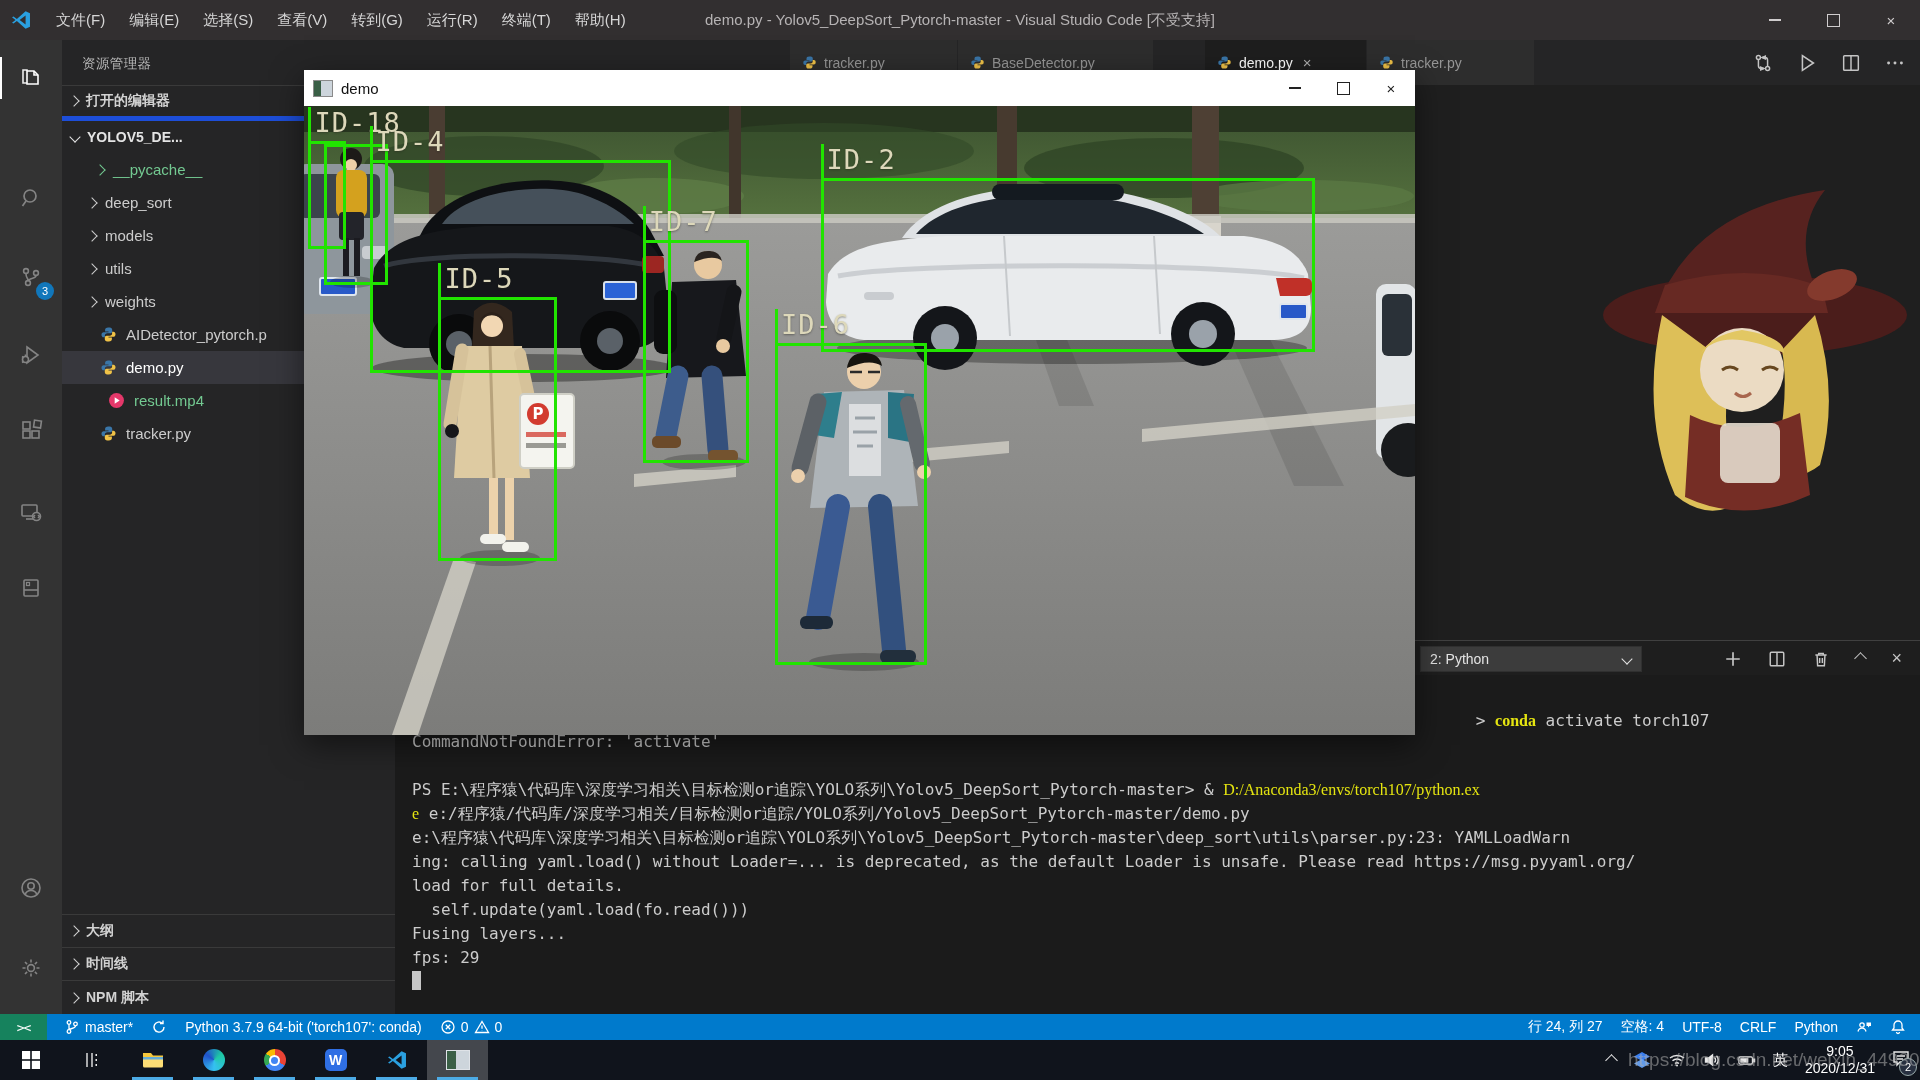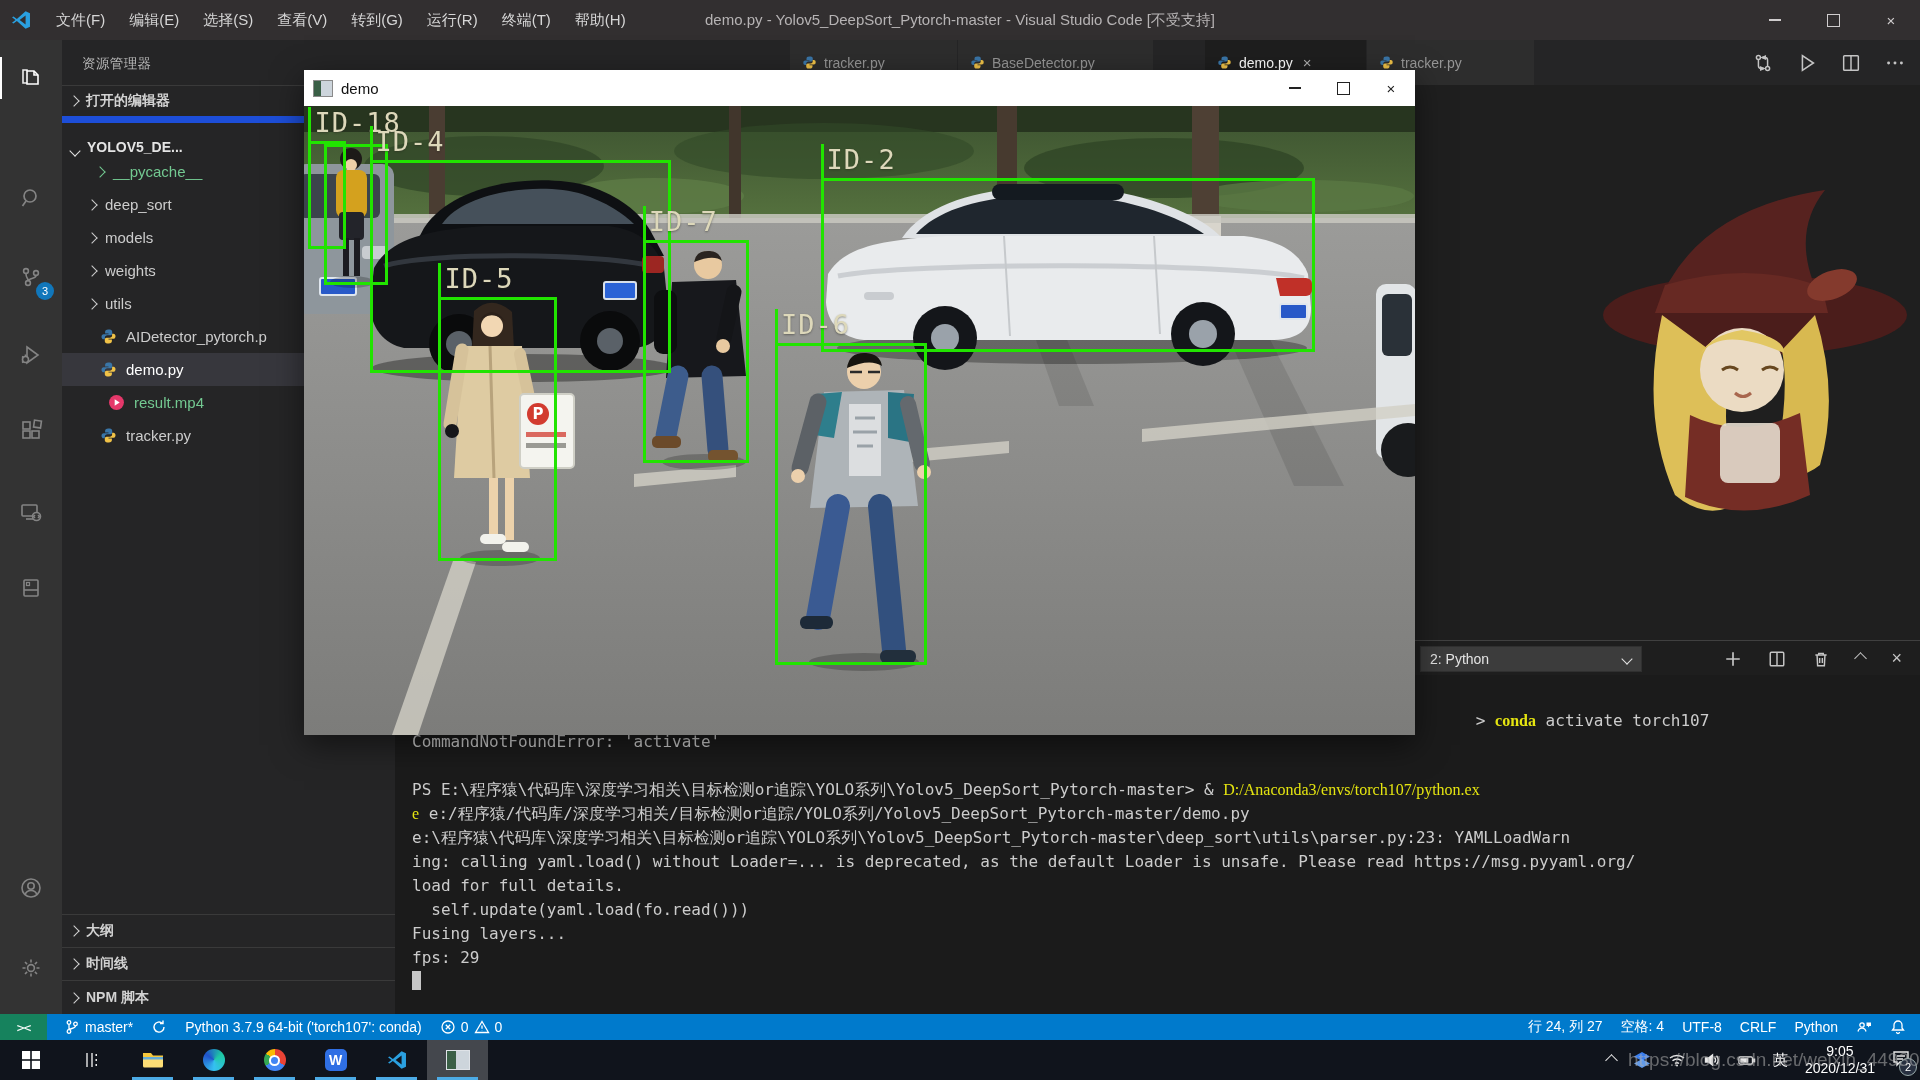--- a/index.html
+++ b/index.html
@@ -209,21 +209,21 @@
       </svg>
     </div>
   </div>
 
   <div class="sidebar">
     <div class="sb-title">资源管理器</div>
     <div class="sb-sec">
       <span class="chev r"></span>
       <span>打开的编辑器</span>
     </div>
-    <div class="proj-row" style="border-top:7px solid #1d4ed8;align-items:flex-end;">
+    <div class="proj-row" style="border-top:5px solid #1d4ed8;">
       <span class="chev d" style="margin:0 8px 0 9px;"></span>
       <span>YOLOV5_DE...</span>
       <span class="proj-actions">
         <svg class="icon-16" viewBox="0 0 16 16" fill="none" stroke="currentColor" stroke-width="1.2">
             <path d="M4 1.5 h6 l3 3 V14.5 h-9 z M10 1.5 v3 h3"></path>
             <path d="M6.5 8 h4 M8.5 6 v4" stroke-width="1.4"></path>
           </svg>
         <svg class="icon-16" viewBox="0 0 16 16" fill="none" stroke="currentColor" stroke-width="1.2">
             <path d="M1.5 3.5 h5 l1.5 2 h6.5 v7 h-13 z"></path>
             <path d="M11 8 h4 M13 6 v4" stroke-width="1.4"></path>
@@ -238,25 +238,25 @@
         <div class="tree-row">
           <span class="chev r"></span>
           <span>deep_sort</span>
         </div>
         <div class="tree-row">
           <span class="chev r"></span>
           <span>models</span>
         </div>
         <div class="tree-row">
           <span class="chev r"></span>
-          <span>weights</span>
+          <span>utils</span>
         </div>
         <div class="tree-row">
           <span class="chev r"></span>
-          <span>utils</span>
+          <span>weights</span>
         </div>
         <div class="tree-row">
           <svg class="ficon" viewBox="0 0 16 16">
             <path d="M7.8 1.5 c-2.2 0 -3 1 -3 2.2 v1.5 h3.2 v.6 H3.4 c-1.2 0 -2 .9 -2 2.4 0 1.5 .8 2.4 2 2.4 h1.2 V9 c0 -1.2 1 -2.1 2.2 -2.1 h3 c1 0 1.7 -.8 1.7 -1.8 V3.7 c0 -1.2 -.9 -2.2 -2.3 -2.2 Z" fill="#3a76a8"></path>
             <path d="M8.2 14.5 c2.2 0 3 -1 3 -2.2 v-1.5 H8 v-.6 h4.6 c1.2 0 2 -.9 2 -2.4 0 -1.5 -.8 -2.4 -2 -2.4 h-1.2 V7 c0 1.2 -1 2.1 -2.2 2.1 h-3 c-1 0 -1.7 .8 -1.7 1.8 v1.4 c0 1.2 .9 2.2 2.3 2.2 Z" fill="#f0c247"></path>
           </svg>
           <span>AIDetector_pytorch.p</span>
         </div>
         <div class="tree-row selected">
           <svg class="ficon" viewBox="0 0 16 16">

